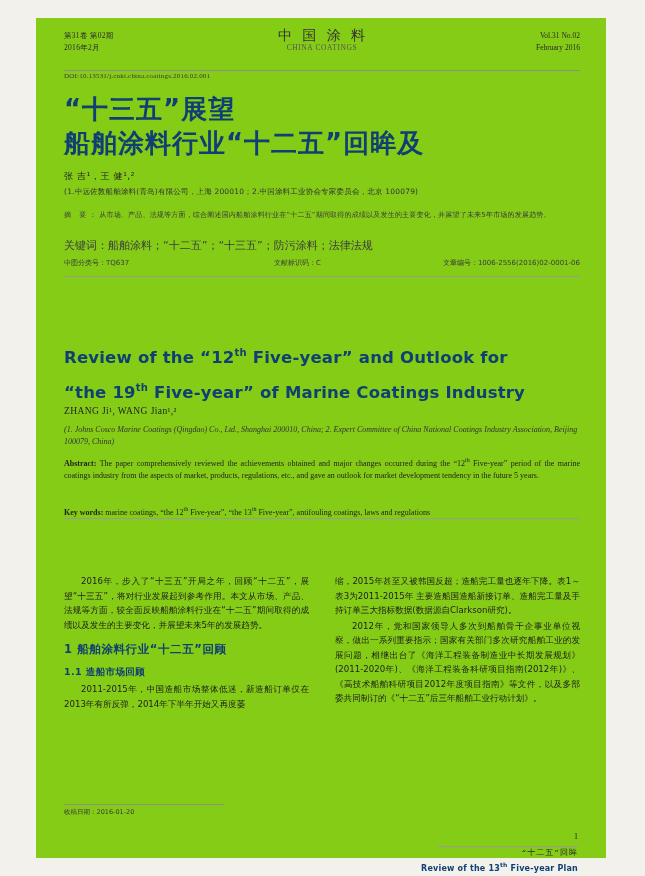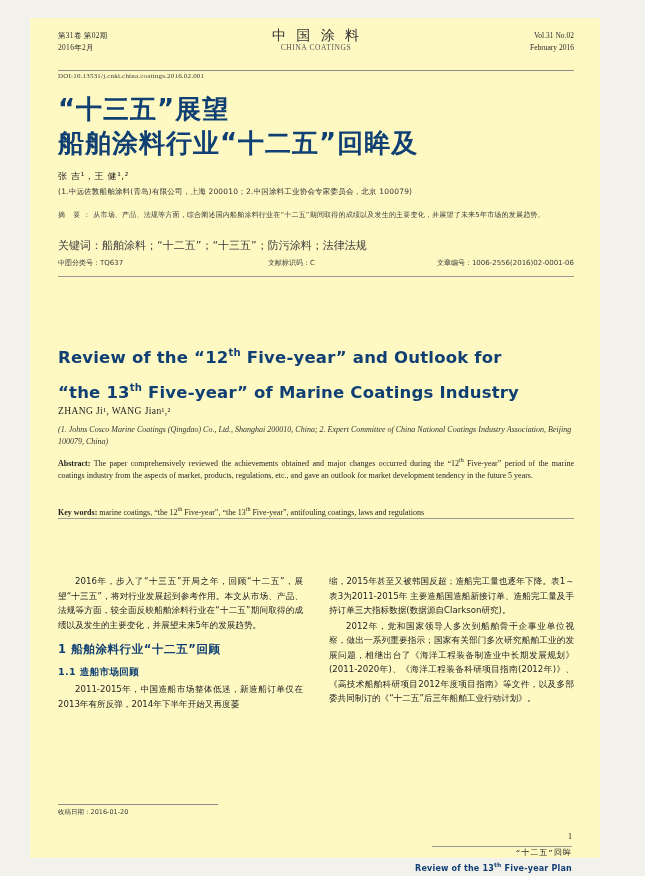--- a/index.html
+++ b/index.html
@@ -13,25 +13,25 @@
   .page {
     position: relative;
     width: 645px;
     height: 876px;
     background: #f3f1ec;
     overflow: hidden;
     box-sizing: border-box;
   }
   .sheet {
     position: absolute;
-    left: 30px;
+    left: 36px;
     top: 18px;
     width: 570px;
     height: 840px;
-    background: #fef9c3;
+    background: #84cc16;
     box-sizing: border-box;
   }
   
   .hdr {
     position: absolute;
     left: 28px;
     top: 12px;
     width: 516px;
     height: 44px;
     font-size: 7.5px;
@@ -360,21 +360,21 @@
 
   <div class="cn-meta">
     <span class="c1"><span>中图分类号：</span><span>TQ637</span></span>
     <span class="c2"><span>文献标识码：</span><span>C</span></span>
     <span class="c3"><span>文章编号：</span><span>1006-2556(2016)02-0001-06</span></span>
   </div>
   <div class="meta-rule"></div>
 
   <div class="en-title">
     <div><span>Review of the “12</span><sup>th</sup><span> Five-year” and Outlook for</span></div>
-    <div><span>“the 13</span><sup>th</sup><span> Five-year” of Marine Coatings Industry</span></div>
+    <div><span>“the 19</span><sup>th</sup><span> Five-year” of Marine Coatings Industry</span></div>
   </div>
   <div class="en-authors">ZHANG Ji¹, WANG Jian¹,²</div>
   <div class="en-affil">(1. Johns Cosco Marine Coatings (Qingdao) Co., Ltd., Shanghai 200010, China; 2. Expert Committee of China National Coatings Industry Association, Beijing 100079, China)</div>
 
   <div class="en-abs">
     <b>Abstract:</b><span> The paper comprehensively reviewed the achievements obtained and major changes occurred during the “12</span><sup>th</sup><span> Five-year” period of the marine coatings industry from the aspects of market, products, regulations, etc., and gave an outlook for market development tendency in the future 5 years.</span>
   </div>
   <div class="en-kw">
     <b>Key words:</b><span> marine coatings, “the 12</span><sup>th</sup><span> Five-year”, “the 13</span><sup>th</sup><span> Five-year”, antifouling coatings, laws and regulations</span>
   </div>

